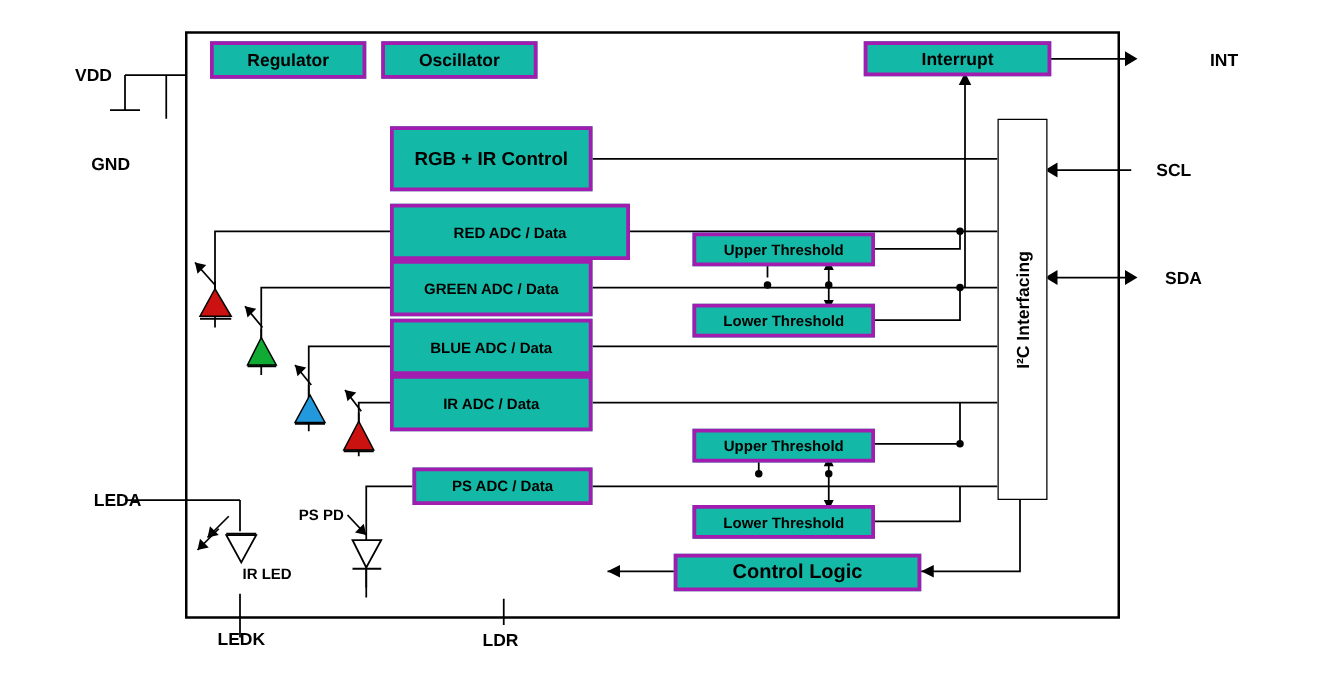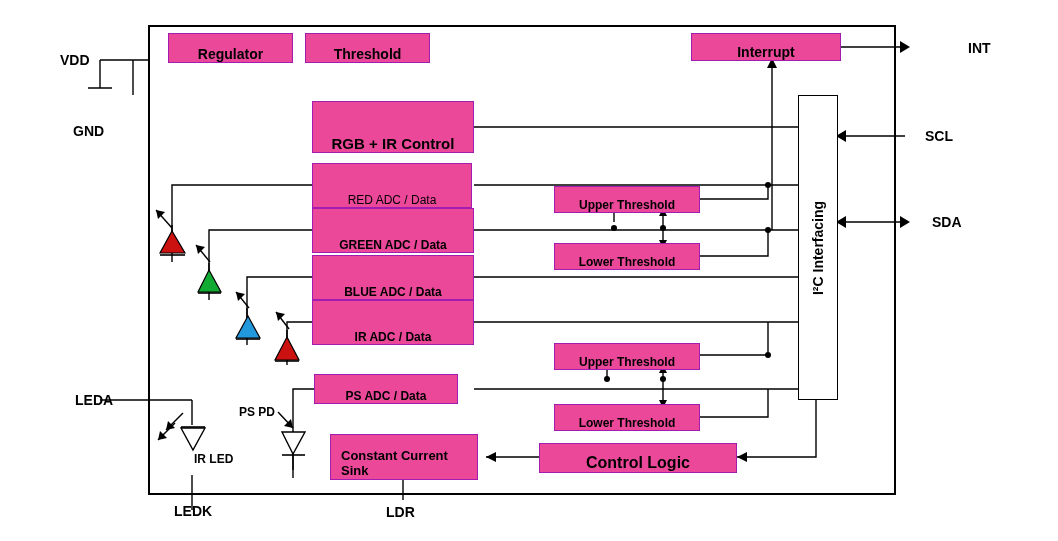--- a/index.html
+++ b/index.html
@@ -11,24 +11,24 @@
     position: relative;
     width: 1058px;
     height: 541px;
     background: #ffffff;
     font-family: "Liberation Sans", sans-serif;
     overflow: hidden;
   }
   .box {
     position: absolute;
     box-sizing: border-box;
-    border: 1px solid #a21caf;
-    background: #ec4899;
+    border: 3px solid #a21caf;
+    background: #14b8a6;
     display: flex;
-    align-items: flex-end;
+    align-items: center;
     justify-content: center;
     text-align: center;
     color: #000000;
     z-index: 5;
   }
   .box.left {
     justify-content: flex-start;
     padding-left: 10px;
     text-align: left;
   }
@@ -235,48 +235,48 @@
   <div class="dot" style="left:660px; top:376px;"></div>
   <div class="dot" style="left:604px; top:376px;"></div>
   <div class="dot" style="left:660px; top:225px;"></div>
   <div class="dot" style="left:611px; top:225px;"></div>
 
   <div class="box" style="left:168px; top:33px; width:125px; height:30px; font-size:14px; font-weight:bold;">
     <span>Regulator</span>
   </div>
 
   <div class="box" style="left:305px; top:33px; width:125px; height:30px; font-size:14px; font-weight:bold;">
-    <span>Threshold</span>
+    <span>Oscillator</span>
   </div>
 
   <div class="box" style="left:312px; top:101px; width:162px; height:52px; font-size:15px; font-weight:bold;">
     <span>RGB + IR Control</span>
   </div>
 
   <div class="box" style="left:691px; top:33px; width:150px; height:28px; font-size:14px; font-weight:bold;">
     <span>Interrupt</span>
   </div>
 
-  <div class="box" style="left:312px; top:163px; width:160px; height:45px; font-size:12px; font-weight:normal;">
+  <div class="box" style="left:312px; top:163px; width:192px; height:45px; font-size:12px; font-weight:bold;">
     <span>RED ADC / Data</span>
   </div>
 
   <div class="box" style="left:312px; top:208px; width:162px; height:45px; font-size:12px; font-weight:bold;">
     <span>GREEN ADC / Data</span>
   </div>
 
   <div class="box" style="left:312px; top:255px; width:162px; height:45px; font-size:12px; font-weight:bold;">
     <span>BLUE ADC / Data</span>
   </div>
 
   <div class="box" style="left:312px; top:300px; width:162px; height:45px; font-size:12px; font-weight:bold;">
     <span>IR ADC / Data</span>
   </div>
 
-  <div class="box" style="left:314px; top:374px; width:144px; height:30px; font-size:12px; font-weight:bold;">
+  <div class="box" style="left:330px; top:374px; width:144px; height:30px; font-size:12px; font-weight:bold;">
     <span>PS ADC / Data</span>
   </div>
 
   <div class="box" style="left:554px; top:186px; width:146px; height:27px; font-size:12px; font-weight:bold;">
     <span>Upper Threshold</span>
   </div>
 
   <div class="box" style="left:554px; top:243px; width:146px; height:27px; font-size:12px; font-weight:bold;">
     <span>Lower Threshold</span>
   </div>
@@ -286,23 +286,20 @@
   </div>
 
   <div class="box" style="left:554px; top:404px; width:146px; height:27px; font-size:12px; font-weight:bold;">
     <span>Lower Threshold</span>
   </div>
 
   <div class="vert-text" style="left:798px; top:95px; width:40px; height:305px;">
     <span>I²C Interfacing</span>
   </div>
 
-  <div class="box left" style="left:330px; top:434px; width:148px; height:46px; font-size:13px; font-weight:bold; line-height:1.2;">
-    <span>Constant Current Sink</span>
-  </div>
 
   <div class="box" style="left:539px; top:443px; width:198px; height:30px; font-size:16px; font-weight:bold;">
     <span>Control Logic</span>
   </div>
 
   <div class="lbl" style="left:60px; top:52px; font-size:14px; font-weight:bold;">VDD</div>
 
   <div class="lbl" style="left:73px; top:123px; font-size:14px; font-weight:bold;">GND</div>
 
   <div class="lbl" style="left:75px; top:392px; font-size:14px; font-weight:bold;">LEDA</div>

